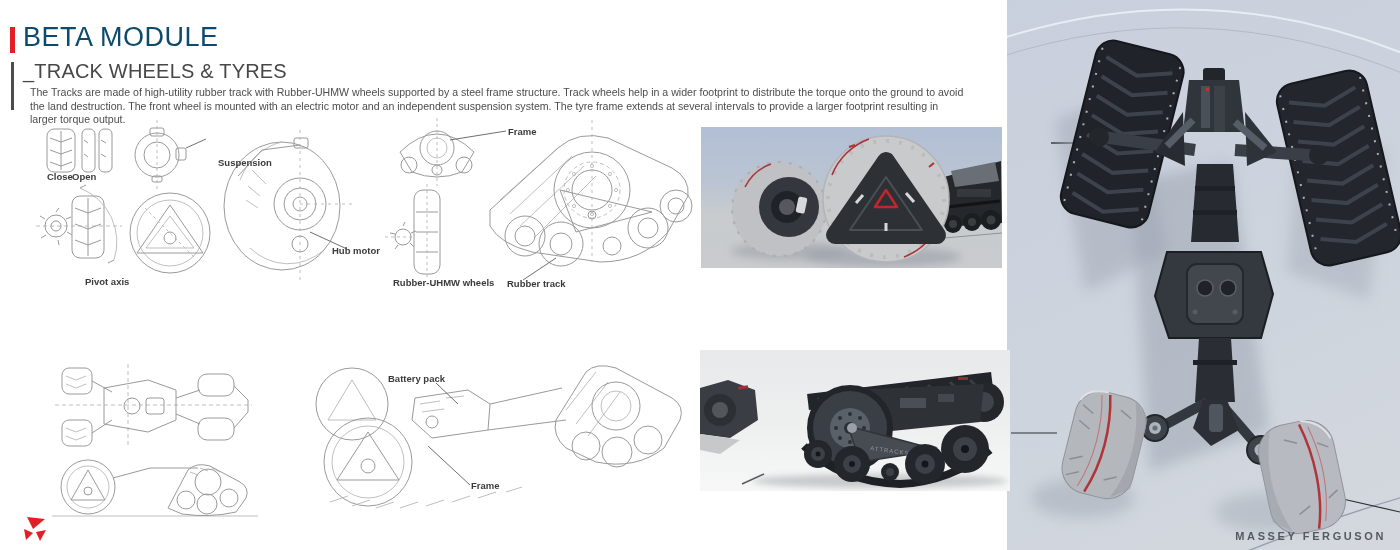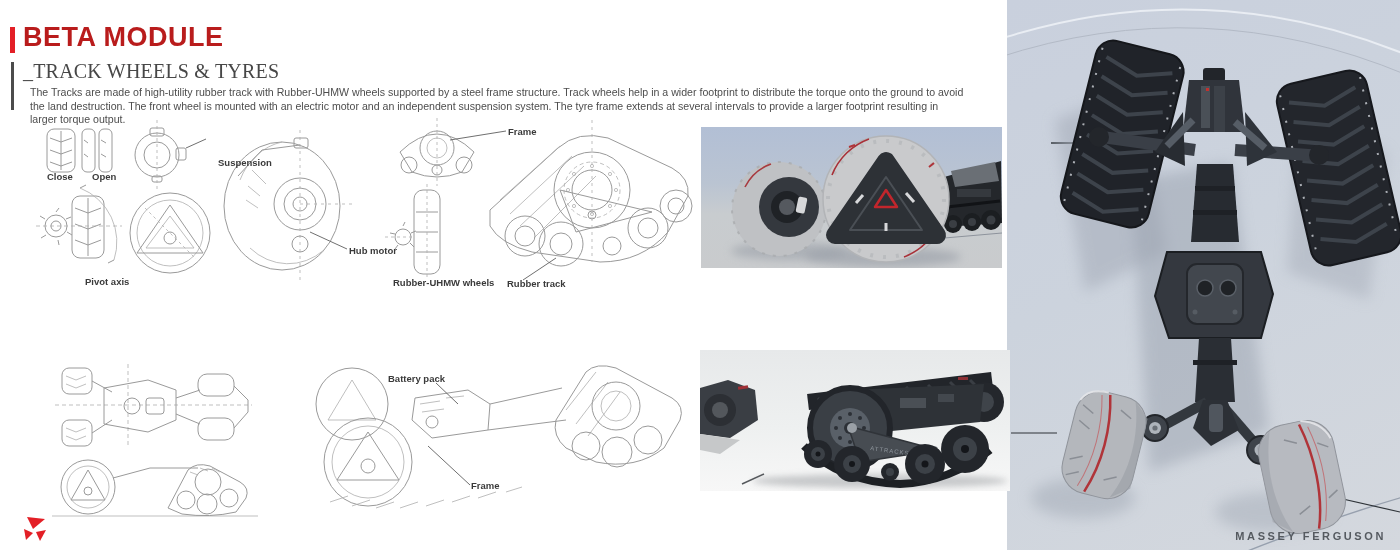--- a/index.html
+++ b/index.html
@@ -1,24 +1,24 @@
 <!DOCTYPE html>
 <html style="--accent: #e31f26; --render-bg: #ccd3dd;"><head>
 <meta charset="utf-8">
 <style>
   html,body{margin:0;padding:0;background:#ffffff;}
   .canvas{
     position:relative;width:1400px;height:550px;background:#ffffff;overflow:hidden;
     font-family:"Liberation Sans", sans-serif;color:#3c3c3c;
   }
   .accent-bar{position:absolute;left:10px;top:27px;width:5px;height:26px;background:var(--accent,#e31f26);}
-  .title{position:absolute;left:23px;top:22px;margin:0;font-size:27px;font-weight:700;
-    letter-spacing:.5px;color:#b91c1c;}
+  .title{position:absolute;left:23px;top:22px;margin:0;font-size:27px;font-weight:400;
+    letter-spacing:.5px;color:#0c4a6e;}
   .sec-rule{position:absolute;left:11px;top:62px;width:3px;height:48px;background:#4c4c4c;}
-  .sec-head{position:absolute;margin:0;font-weight:500;font-size:20px;color:#474747;letter-spacing:.2px;font-family:Liberation Serif, serif;}
+  .sec-head{position:absolute;margin:0;font-weight:500;font-size:20px;color:#474747;letter-spacing:.2px;}
   .sec-body{position:absolute;margin:7px;font-size:10.6px;line-height:13.5px;color:#4d4d4d;}
   .head-track{left:23px;top:60px;}
   .body-track{left:23px;top:79px;width:936px;}
   .head-trans{left:23px;top:289px;}
   .body-trans{left:23px;top:308px;width:540px;}
   .sk-label{position:absolute;font-size:9.5px;font-weight:bold;color:#3a3a3a;white-space:nowrap;}
   .sketches{position:absolute;left:0;top:0;width:700px;height:550px;}
   .pencil{stroke:#9a9a9a;fill:none;stroke-width:1;}
   .pencil2{stroke:#aeaeae;fill:none;stroke-width:.8;}
   .leader{stroke:#5f5f5f;fill:none;stroke-width:.9;}
@@ -208,24 +208,24 @@
         <circle cx="648" cy="440" r="14"></circle>
       <path class="pencil2" d="M330,502 l18,-6 M352,506 l18,-6 M376,508 l18,-6 M400,508 l18,-6 M426,506 l18,-6 M452,502 l18,-6 M478,498 l18,-6 M506,492 l16,-5"></path>
     </g>
     <path class="leader" d="M436,383 L458,404"></path>
     <path class="leader" d="M470,485 L428,446"></path>
 
     <line class="pencil" x1="740" y1="0" x2="740" y2="0"></line>
   </svg>
 
   <div class="sk-label" style="left:47px;top:171px;">Close</div>
-  <div class="sk-label" style="left:92px;top:171px;">Open</div>
+  <div class="sk-label" style="left:72px;top:171px;">Open</div>
   <div class="sk-label" style="left:218px;top:133px;margin-top:24px;">Suspension</div>
   <div class="sk-label" style="left:85px;top:276px;">Pivot axis</div>
-  <div class="sk-label" style="left:349px;top:245px;">Hub motor</div>
+  <div class="sk-label" style="left:332px;top:245px;">Hub motor</div>
   <div class="sk-label" style="left:508px;top:126px;">Frame</div>
   <div class="sk-label" style="left:393px;top:277px;">Rubber-UHMW wheels</div>
   <div class="sk-label" style="left:507px;top:278px;">Rubber track</div>
   <div class="sk-label" style="left:388px;top:373px;">Battery pack</div>
   <div class="sk-label" style="left:471px;top:480px;">Frame</div>
 
   <div class="render-col">
     <svg width="393" height="550" viewBox="0 0 393 550">
       <defs>
         <filter id="soft" x="-40%" y="-40%" width="180%" height="180%">

